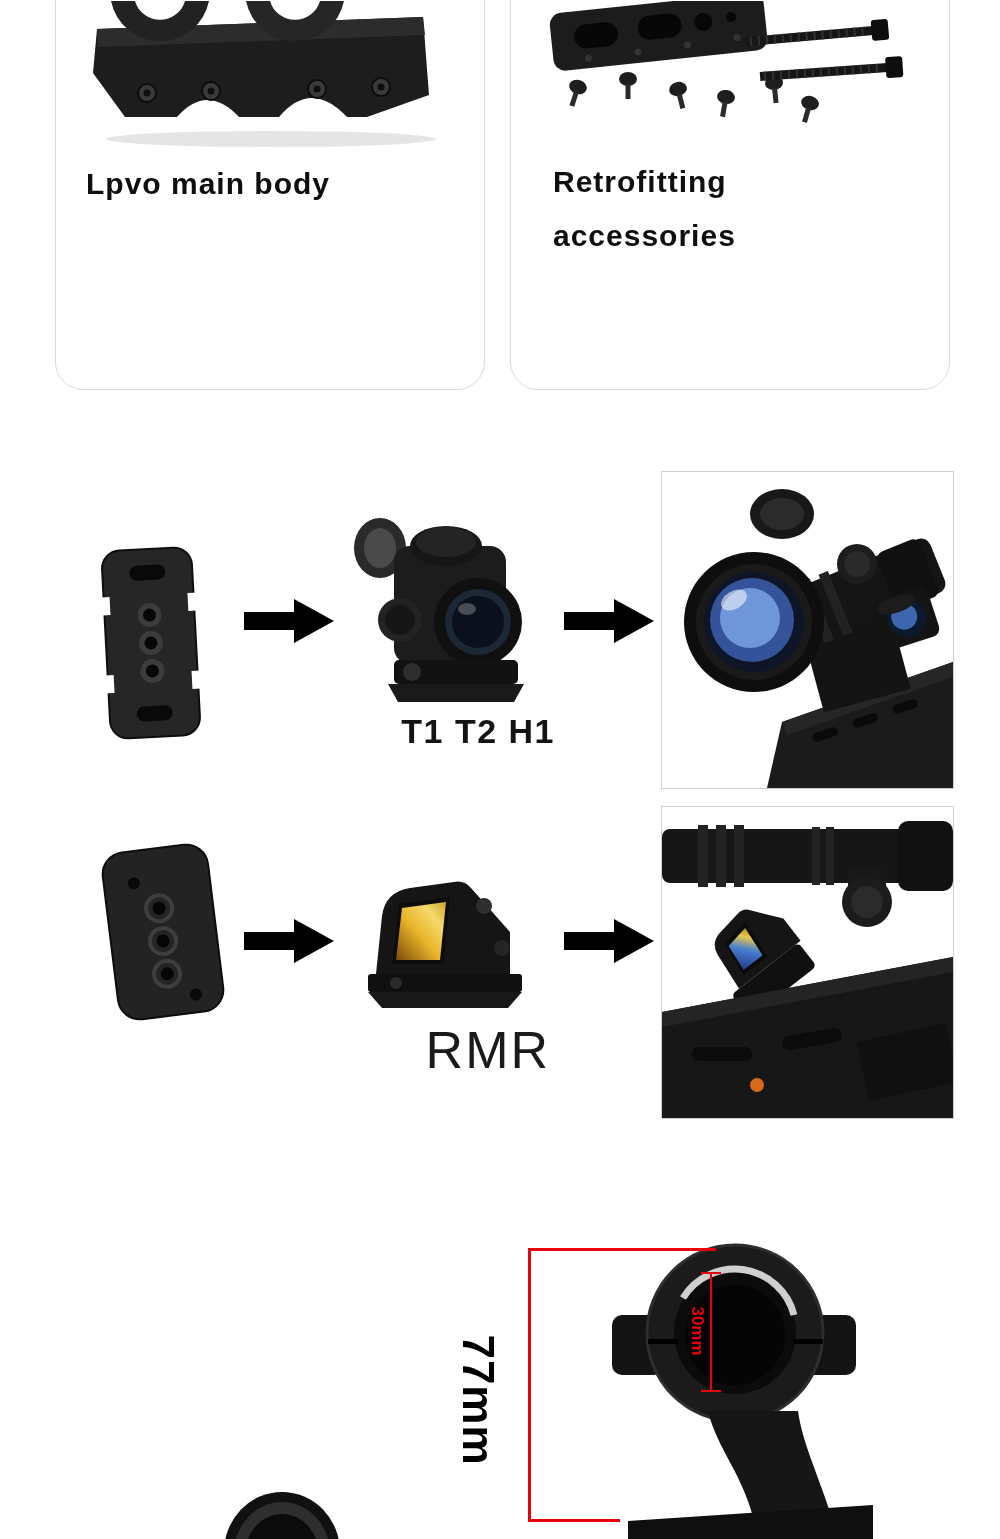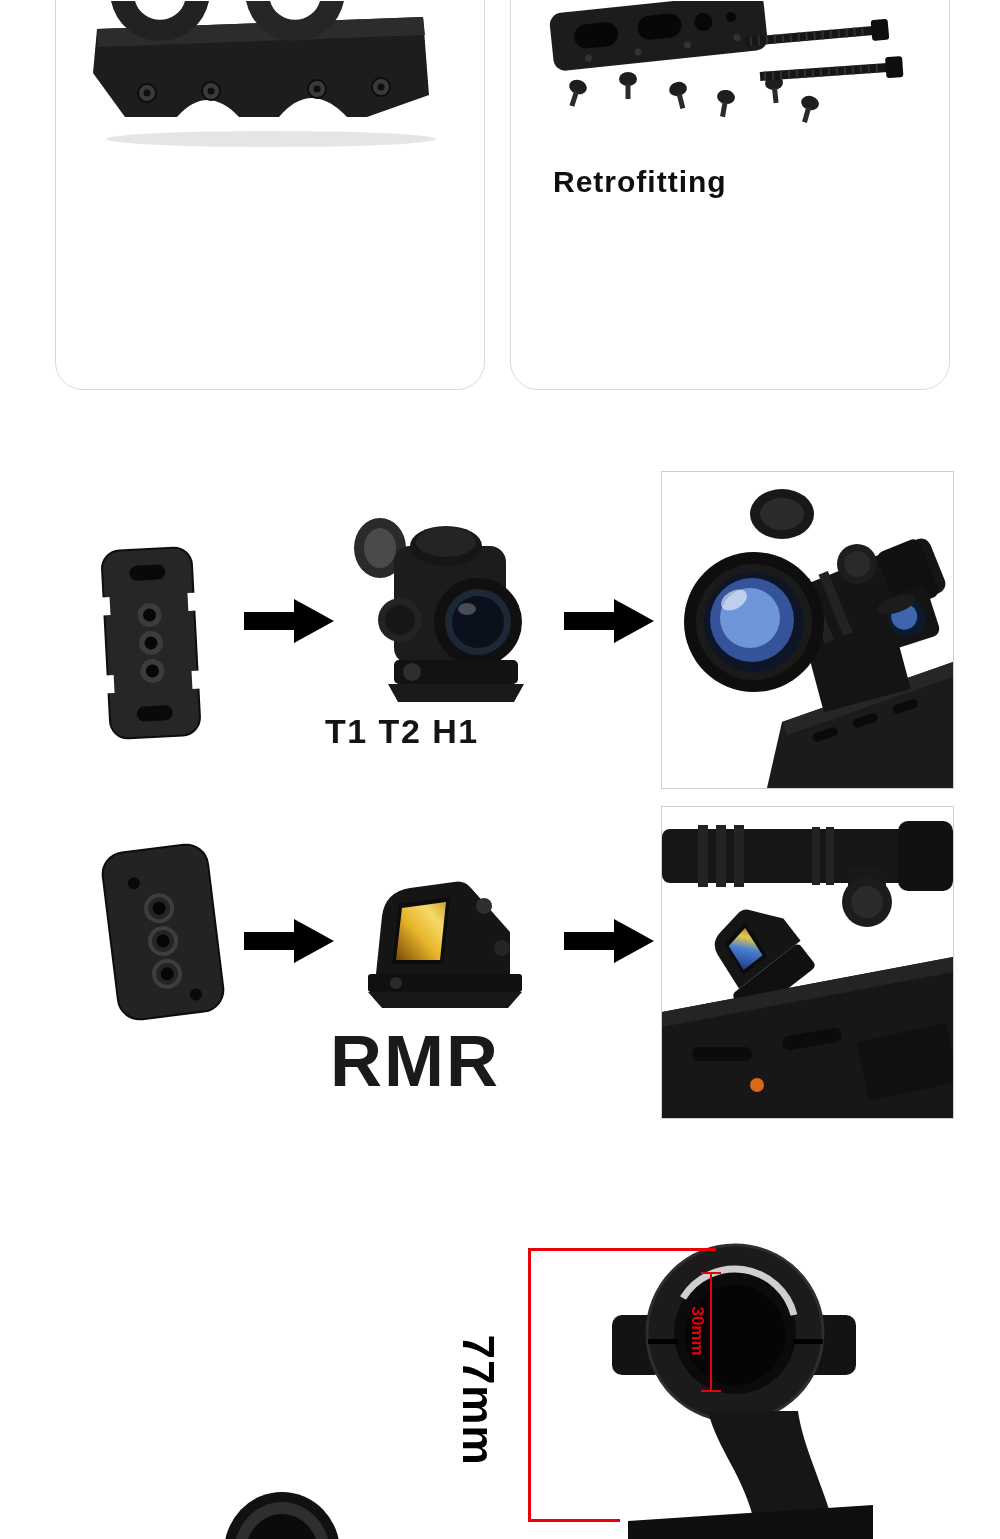--- a/index.html
+++ b/index.html
@@ -7,22 +7,22 @@
   .page {
     position:relative; width:1000px; height:1539px; background:#fff;
     overflow:hidden; font-family:"Liberation Sans", sans-serif; color:#111;
   }
   .tcard { position:absolute; background:#fff; border:1px solid #dadada; border-radius:28px; }
   .pcard { position:absolute; background:#fff; border:1px solid #cfcfcf; overflow:hidden; }
   .photo { position:absolute; overflow:hidden; }
   .photo svg, .pcard svg, .arrow svg { display:block; }
   .caption { position:absolute; font-size:30px; font-weight:700; letter-spacing:1px; color:#0f0f0f; white-space:nowrap; }
   .arrow { position:absolute; width:90px; height:44px; }
-  .compat { position:absolute; text-align:left; font-size:34px; font-weight:800; line-height:39px; letter-spacing:1.5px; color:#141414; }
-  .biglabel { position:absolute; text-align:left; font-size:72px; font-weight:700; letter-spacing:2px; color:#1a1a1a; }
+  .compat { position:absolute; text-align:right; font-size:34px; font-weight:800; line-height:39px; letter-spacing:1.5px; color:#141414; }
+  .biglabel { position:absolute; text-align:right; font-size:52px; font-weight:400; letter-spacing:2px; color:#1a1a1a; }
   .dim { position:absolute; background:var(--accent,#e8000d); z-index:6; }
   .dimlabel77 { position:absolute; transform:rotate(90deg); font-size:44px; font-weight:700; text-align:center;
                 letter-spacing:1px; color:#000; z-index:6; line-height:52px; }
   .dimlabel30 { position:absolute; transform:rotate(90deg); font-size:17px; font-weight:700; text-align:center;
                 color:var(--accent,#e8000d); z-index:7; line-height:22px; }
 </style>
 </head>
 <body>
 
 <div class="page">
@@ -44,20 +44,21 @@
           <circle cx="66" cy="92" r="3.5"></circle>
             <circle cx="130" cy="90" r="3.5"></circle>
           <circle cx="236" cy="88" r="3.5"></circle>
             <circle cx="300" cy="86" r="3.5"></circle>
         </g>
         <path d="M30,0 a50,50 0 0,0 98,0 l-24,0 a26,26 0 0,1 -50,0 Z" fill="#222222"></path>
         <path d="M165,0 a50,50 0 0,0 98,0 l-24,0 a26,26 0 0,1 -50,0 Z" fill="#262626"></path>
         <ellipse cx="190" cy="138" rx="165" ry="8" fill="rgba(0,0,0,0.10)"></ellipse>
       </svg>
     </div>
+    <div class="caption" style="left:30px;top:208px;">Lpvo main body</div>
   </section>
 
   <section class="tcard" style="left:510px;top:-42px;width:440px;height:432px;">
     <div class="photo" style="left:35px;top:42px;width:390px;height:135px;">
       <svg viewBox="0 0 390 135" width="390" height="135">
         <g transform="rotate(-6 110 30)">
           <rect x="5" y="2" width="215" height="58" rx="12" fill="#1c1c1c"></rect>
           <rect x="28" y="16" width="44" height="24" rx="12" fill="#070707"></rect>
           <rect x="92" y="14" width="44" height="24" rx="12" fill="#070707"></rect>
           <circle cx="158" cy="26" r="9" fill="#070707"></circle>
@@ -99,20 +100,21 @@
           <rect x="326" y="24" width="17" height="21" rx="3" fill="#0e0e0e"></rect>
         </g>
         <g transform="rotate(-4 285 72)">
           <rect x="214" y="66" width="128" height="9" fill="#161616"></rect>
           <line x1="218" y1="70.5" x2="332" y2="70.5" stroke="#303030" stroke-width="9" stroke-dasharray="2 6"></line>
           <rect x="340" y="60" width="17" height="21" rx="3" fill="#0e0e0e"></rect>
         </g>
       </svg>
     </div>
     <div class="caption" style="left:42px;top:206px;">Retrofitting</div>
+    <div class="caption" style="left:42px;top:260px;">accessories</div>
   </section>
 
   <div class="photo" style="left:92px;top:543px;width:118px;height:200px;">
     <svg viewBox="0 0 118 200" width="118" height="200">
       <g transform="rotate(-3 59 100)">
         <rect x="14" y="6" width="90" height="188" rx="18" fill="#262626" stroke="#0e0e0e" stroke-width="2"></rect>
         <rect x="8" y="52" width="12" height="18" fill="#ffffff"></rect>
         <rect x="98" y="52" width="12" height="18" fill="#ffffff"></rect>
         <rect x="8" y="130" width="12" height="18" fill="#ffffff"></rect>
         <rect x="98" y="130" width="12" height="18" fill="#ffffff"></rect>

